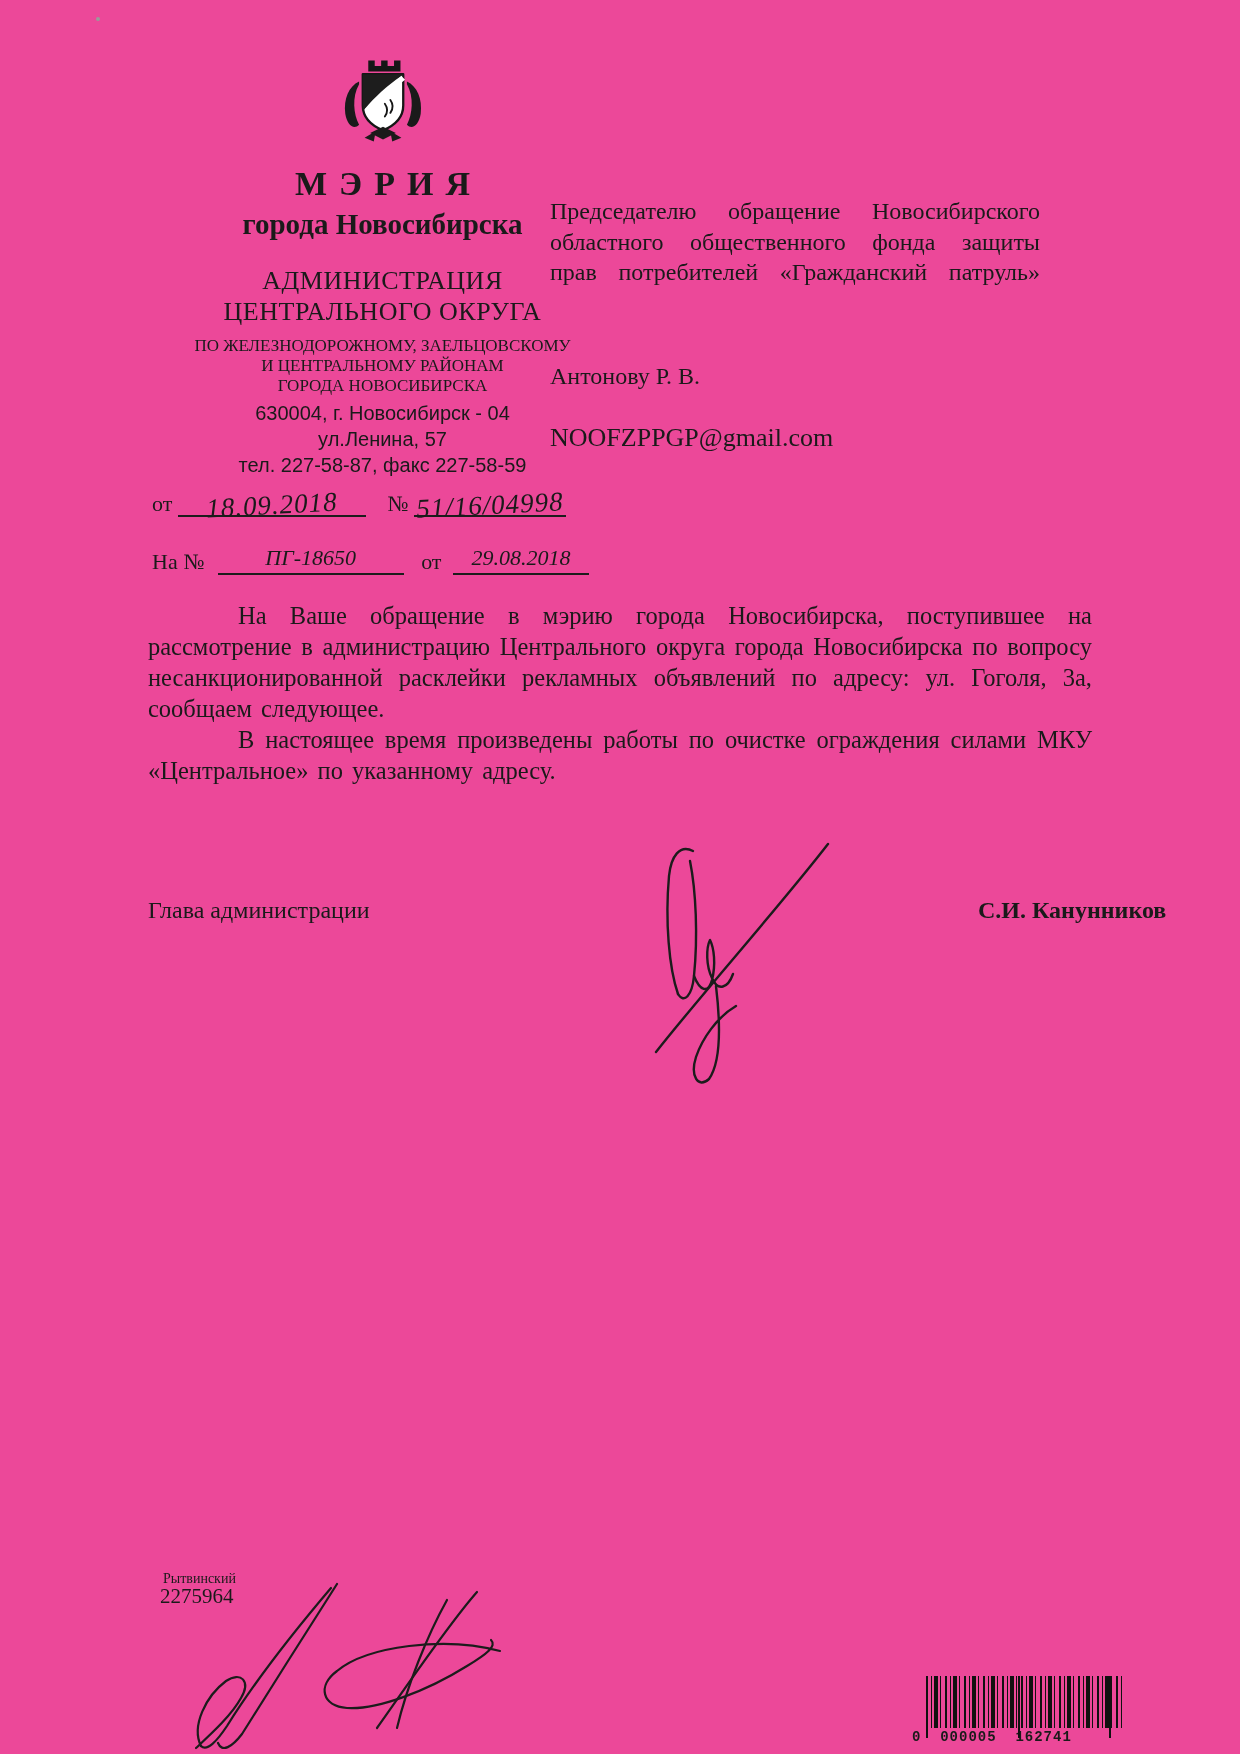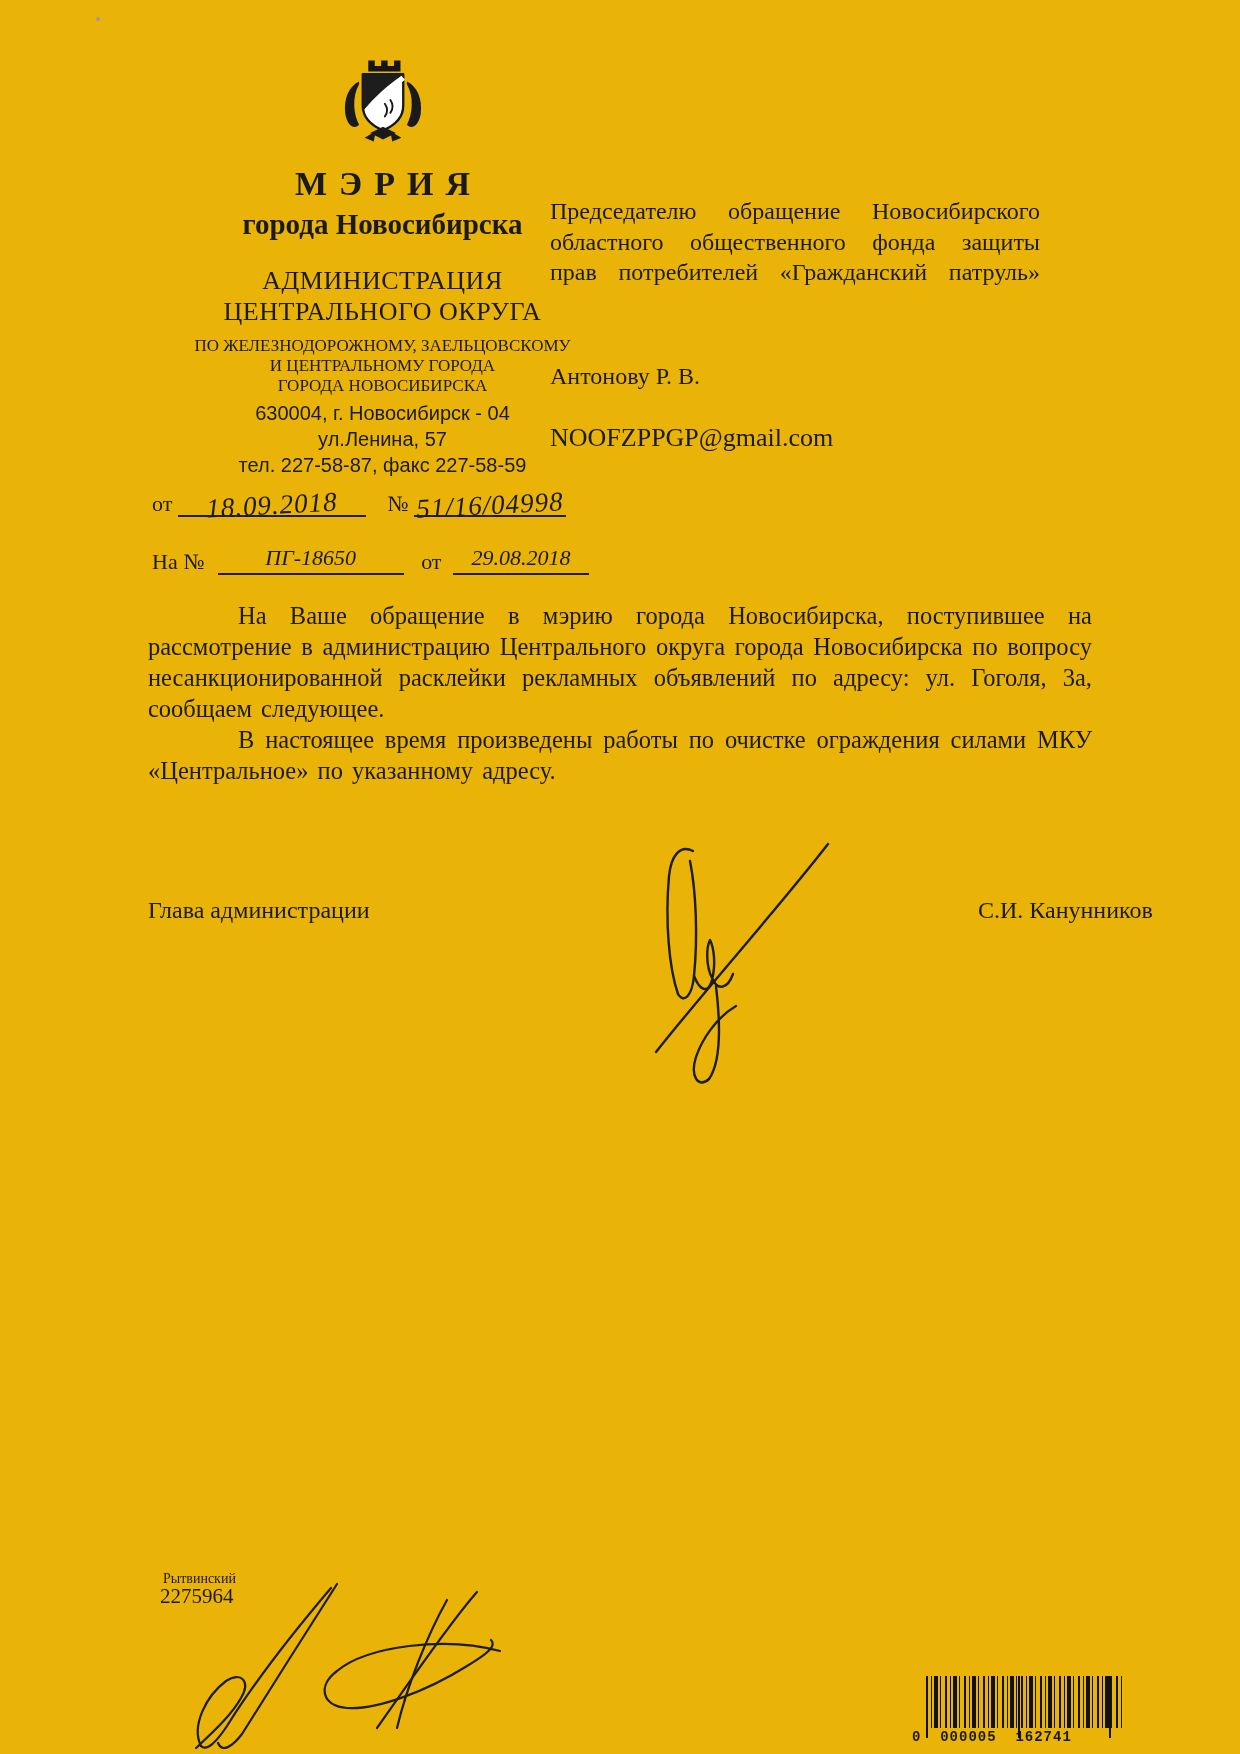--- a/index.html
+++ b/index.html
@@ -1,19 +1,19 @@
 <!DOCTYPE html>
 <html><head>
 <meta charset="utf-8">
 <style>
   * { margin:0; padding:0; box-sizing:border-box; }
   html,body { background:#e8e8e8; }
   .page {
     position:relative; width:1240px; height:1754px; margin:0 auto;
-    background:#eab308; color:#1a1a1a; overflow:hidden;
+    background:#ec4899; color:#1a1a1a; overflow:hidden;
     font-family:"Liberation Serif", serif;
   }
   .speck { position:absolute; background:#9a9a9a; border-radius:50%; }
 
   
   .letterhead { position:absolute; left:150px; top:55px; width:465px; text-align:center; }
   .emblem { display:block; margin:0 auto; width:92px; height:90px; }
   .org-line1 { font-size:34px; font-weight:bold; letter-spacing:12px; text-indent:12px; margin-top:20px; }
   .org-line2 { font-size:29px; font-weight:bold; margin-top:5px; }
   .division  { font-size:26px; line-height:31px; margin-top:24px; letter-spacing:0.5px; }
@@ -40,21 +40,21 @@
   .recipient-name { margin-top:73px; }
   .recipient-email { margin-top:32px; font-size:26px; }
 
   
   .letter-body { position:absolute; left:148px; top:600px; width:944px;
     font-size:24.5px; line-height:31px; text-align:justify; word-spacing:3px; }
   .letter-body p { text-indent:90px; }
 
   
   .sign-title { position:absolute; left:148px; top:897px; font-size:24px; }
-  .sign-name  { position:absolute; left:978px; top:897px; font-size:24px; }
+  .sign-name  { position:absolute; left:978px; top:897px; font-size:24px;font-weight:bold; }
   .sign-main  { position:absolute; left:608px; top:836px; width:280px; height:250px; }
 
   
   .executor-name  { position:absolute; left:163px; top:1547px; font-size:14px;margin-top:24px; }
   .executor-phone { position:absolute; left:160px; top:1557px; font-size:21px;margin-top:27px; }
   .sign-footer { position:absolute; left:145px; top:1576px; width:410px; height:178px; }
 
   
   .barcode { position:absolute; left:912px; top:1676px; width:212px; }
   .barcode-bars { position:relative; height:52px; margin-left:14px;
@@ -92,21 +92,21 @@
       <path d="M70,87 L58,80 L60,91 z" fill="#1a1a1a"></path>
     </svg>
     <div class="org-line1">МЭРИЯ</div>
     <div class="org-line2">города Новосибирска</div>
     <div class="division">
       <div>АДМИНИСТРАЦИЯ</div>
       <div>ЦЕНТРАЛЬНОГО ОКРУГА</div>
     </div>
     <div class="districts">
       <div>ПО ЖЕЛЕЗНОДОРОЖНОМУ, ЗАЕЛЬЦОВСКОМУ</div>
-      <div>И ЦЕНТРАЛЬНОМУ ГОРОДА</div>
+      <div>И ЦЕНТРАЛЬНОМУ РАЙОНАМ</div>
       <div>ГОРОДА НОВОСИБИРСКА</div>
     </div>
     <div class="address">
       <div>630004, г. Новосибирск - 04</div>
       <div>ул.Ленина, 57</div>
       <div>тел. 227-58-87, факс 227-58-59</div>
     </div>
   </div>
 
   <div class="ref-row ref-row1">

